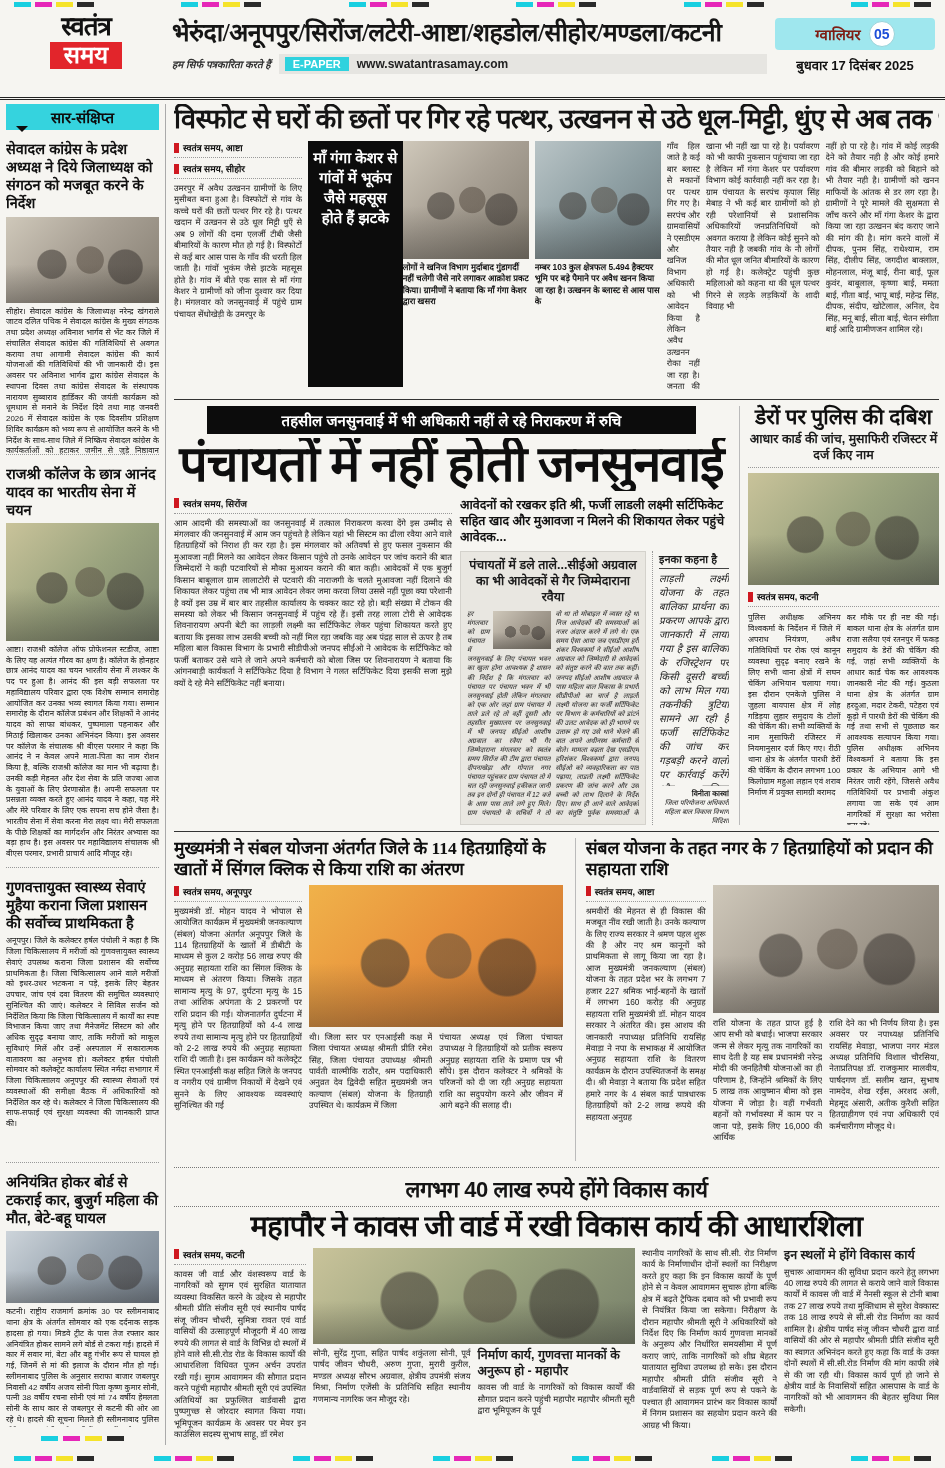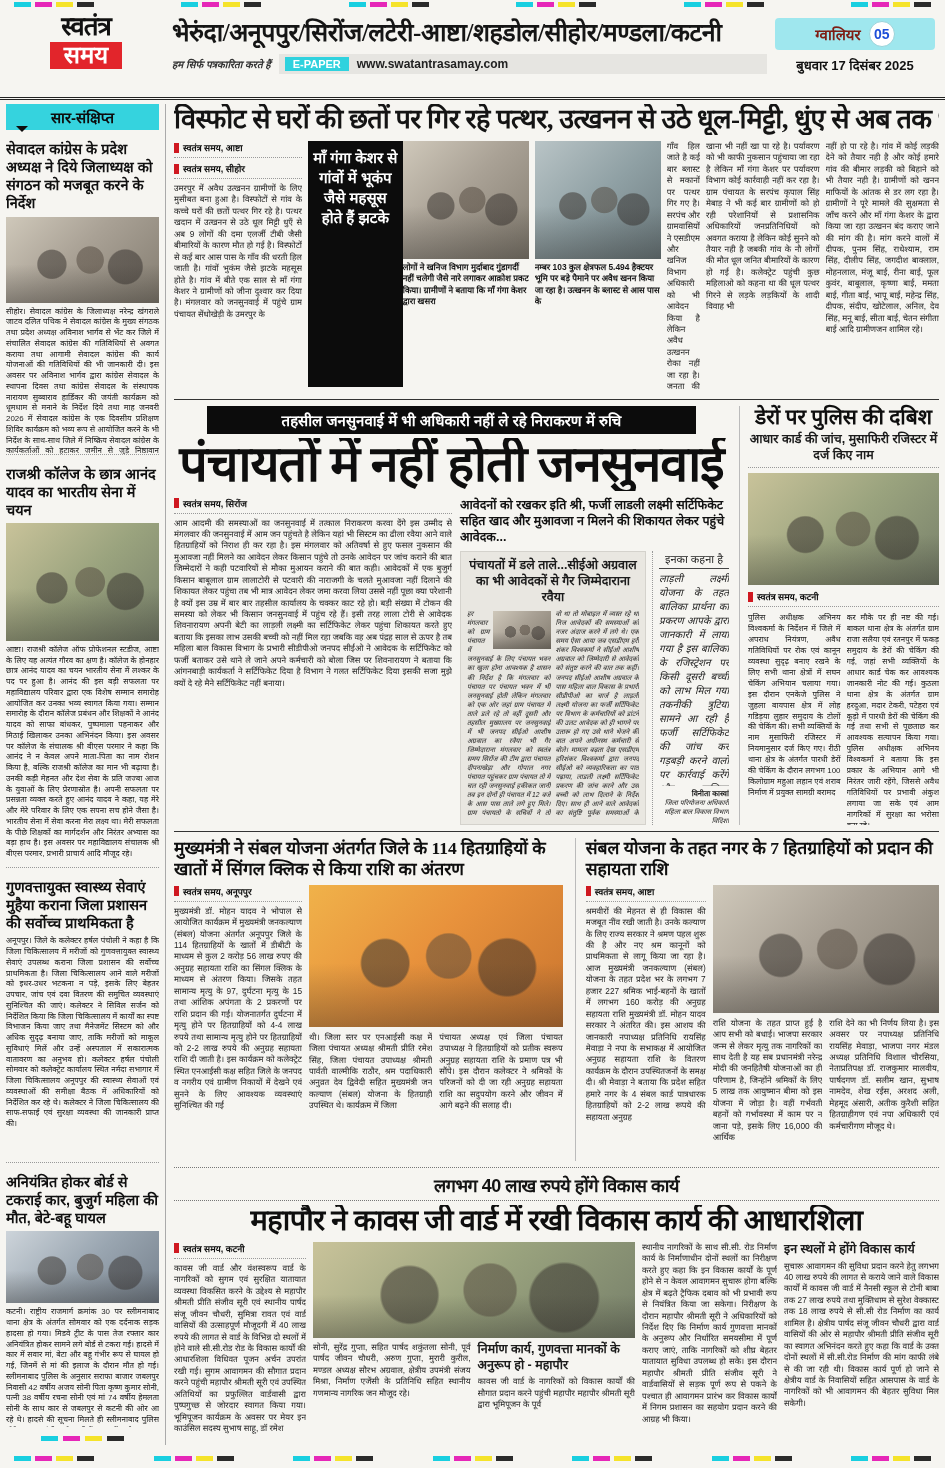--- a/index.html
+++ b/index.html
@@ -98,21 +98,21 @@
   .pan-right{flex:1;min-width:0;display:flex;flex-direction:column;}
   .pan-deck{font-size:12.5px;font-weight:800;line-height:1.3;color:#111;margin-bottom:6px;}
   .pan-boxes{display:flex;gap:6px;flex:1;min-height:0;}
   .gray-box{background:#e9e7e1;border:1px solid #d4d2cc;padding:6px;width:186px;flex:0 0 186px;
             display:flex;flex-direction:column;overflow:hidden;}
   .gray-box-head{font-size:12.5px;font-weight:800;text-align:center;line-height:1.25;margin-bottom:4px;}
   .gray-cols{display:flex;gap:5px;flex:1;min-height:0;}
   .gray-col{flex:1;font-size:6.7px;line-height:1.35;font-style:italic;text-align:justify;overflow:hidden;}
   .gray-col .mini-photo{float:right;width:58px;height:38px;margin:2px 0 2px 3px;}
   .quote-box{flex:1;min-width:0;border-left:1px dotted #999;padding-left:6px;display:flex;flex-direction:column;overflow:hidden;}
-  .quote-title{font-size:11px;font-weight:400;border-bottom:1px solid #444;padding-bottom:2px;margin-bottom:3px;text-align:center;}
+  .quote-title{font-size:11px;font-weight:700;border-bottom:1px solid #444;padding-bottom:2px;margin-bottom:3px;}
   .quote-body{font-size:10px;line-height:1.4;font-style:italic;text-align:justify;flex:1;overflow:hidden;
               font-family:"Liberation Serif","DejaVu Serif",serif;}
   .quote-name{font-size:7.5px;font-weight:800;text-align:right;margin-top:2px;}
   .quote-role{font-size:6.8px;font-style:italic;text-align:right;}
 
   .story-dera{width:200px;flex:0 0 200px;border-left:1px solid #bbb;padding-left:8px;display:flex;flex-direction:column;}
   .dera-headline{font-size:21px;font-weight:800;text-align:center;color:#0e0e0e;line-height:1.1;
                  font-family:"Liberation Serif","DejaVu Serif",serif;}
   .dera-sub{font-size:12.5px;font-weight:800;text-align:center;line-height:1.25;margin:3px 0 5px 0;
             border-bottom:1px dotted #999;padding-bottom:4px;}
@@ -127,21 +127,21 @@
   .mid-headline{font-size:17.5px;font-weight:800;line-height:1.22;color:#0f0f0f;margin-bottom:4px;
                 font-family:"Liberation Serif","DejaVu Serif",serif;}
   .mid-row{display:flex;gap:7px;flex:1;min-height:0;}
   .mid-c1{width:128px;flex:0 0 128px;display:flex;flex-direction:column;}
   .mid-rest{flex:1;min-width:0;display:flex;flex-direction:column;}
   .mid-rest .photo{height:142px;flex:0 0 142px;margin-bottom:5px;}
   .mid-sub-cols{display:flex;gap:7px;flex:1;min-height:0;}
   .mid-sub-cols .btxt{flex:1;}
 
   
-  .banner{font-size:18px;font-weight:700;text-align:center;padding:5px 0 3px 0;color:#141414;
+  .banner{font-size:22px;font-weight:700;text-align:center;padding:5px 0 3px 0;color:#141414;
           border-bottom:1px dotted #777;letter-spacing:-0.5px;}
   .story-mayor{flex:1;display:flex;flex-direction:column;padding-top:4px;}
   .mayor-headline{font-size:29px;font-weight:800;text-align:center;letter-spacing:-0.5px;line-height:1.1;
                   white-space:nowrap;overflow:hidden;color:#0e0e0e;margin-bottom:5px;
                   font-family:"Liberation Serif","DejaVu Serif",serif;}
   .mayor-row{display:flex;gap:7px;flex:1;min-height:0;}
   .mayor-c1{width:132px;flex:0 0 132px;display:flex;flex-direction:column;}
   .mayor-mid{width:322px;flex:0 0 322px;display:flex;flex-direction:column;}
   .mayor-mid .photo{height:96px;flex:0 0 96px;margin-bottom:4px;}
   .mayor-mid-cols{display:flex;gap:7px;flex:1;min-height:0;}

